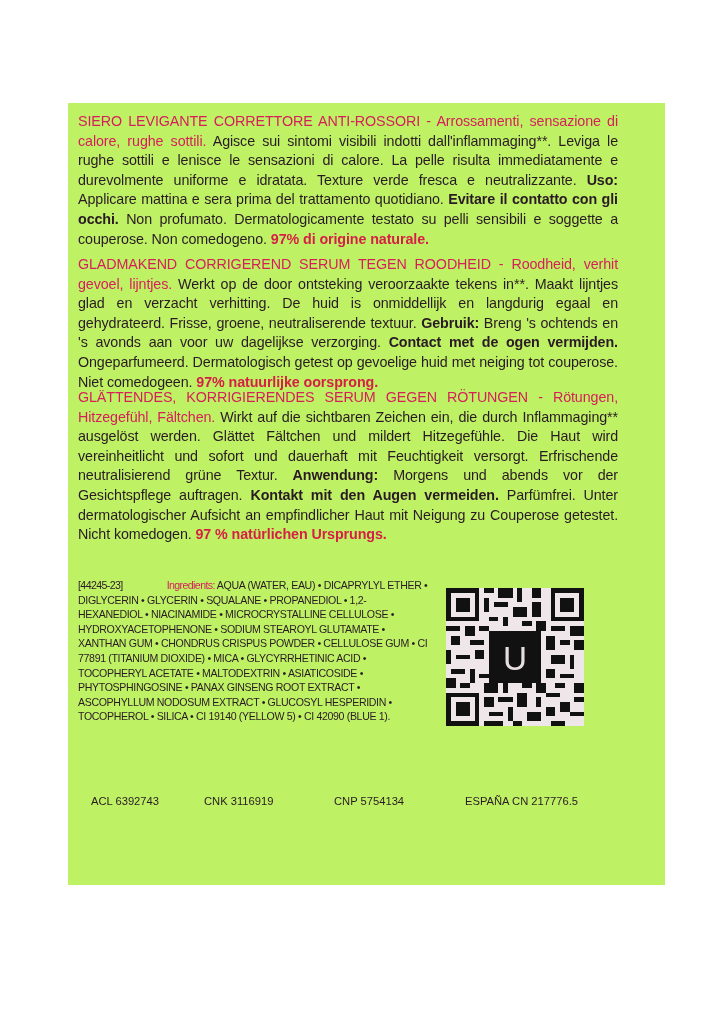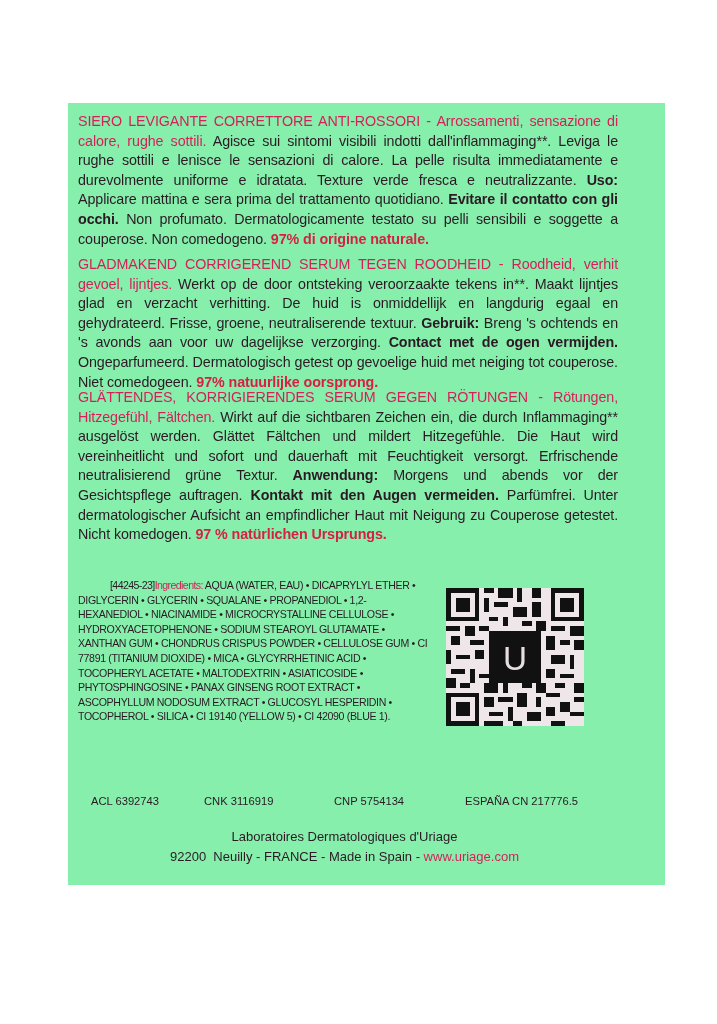--- a/index.html
+++ b/index.html
@@ -1,41 +1,41 @@
 <!DOCTYPE html>
 <html><head>
 <meta charset="utf-8">
 <style>
   html, body { margin: 0; padding: 0; background: #ffffff; }
   body { width: 717px; height: 1024px; position: relative; overflow: hidden; }
   .card {
     position: absolute; left: 68px; top: 103px; width: 597px; height: 782px;
-    background: #86efac;
+    background: #bef264;
     font-family: "Liberation Sans", sans-serif;
     color: #2a1a24;
   }
   .section {
     position: absolute; left: 10px; width: 540px;
     font-size: 14.3px; line-height: 19.6px; letter-spacing: -0.1px;
     text-align: justify;
   }
   .pink { color: #d61f5a; }
   .pinkb { color: #d61f45; font-weight: bold; }
   .b { font-weight: bold; }
   #s1 { top: 9px; }
   #s2 { top: 152px; }
   #s3 { top: 285px; }
   .ingredients {
     position: absolute; left: 10px; top: 475px; width: 352px;
     font-family: "Liberation Sans Narrow", "Liberation Sans", sans-serif;
     font-size: 10.6px; line-height: 14.6px; color: #2a1a24;
     letter-spacing: -0.35px;
   }
-  .ingredients .code { letter-spacing: -0.6px; margin-left: 32px; }
-  .ingredients .lbl { color: #d61f5a; letter-spacing: -0.6px; }
+  .ingredients .code { letter-spacing: -0.6px; }
+  .ingredients .lbl { color: #d61f5a; letter-spacing: -0.6px; padding-left: 44px; }
   .qr {
     position: absolute; left: 378px; top: 485px; width: 138px; height: 138px;
     background: #efe6e9;
   }
   .qr svg { width: 138px; height: 138px; display: block; }
   .codes {
     position: absolute; top: 692px; left: 11px; width: 540px;
     font-size: 11.2px; color: #2a1a24;
   }
   .codes span { position: absolute; white-space: nowrap; }
@@ -149,18 +149,14 @@
     </svg>
   </div>
 
   <div class="codes">
     <span style="left:12px">ACL 6392743</span>
     <span style="left:125px">CNK 3116919</span>
     <span style="left:255px">CNP 5754134</span>
     <span style="left:386px">ESPAÑA CN 217776.5</span>
   </div>
 
-  <div class="lab">
-    <div>Laboratoires Dermatologiques d'Uriage</div>
-    <div><span style="white-space:pre">92200  Neuilly - FRANCE - Made in Spain - </span><span class="url">www.uriage.com</span></div>
-  </div>
 
 </div>
 
 </body></html>

